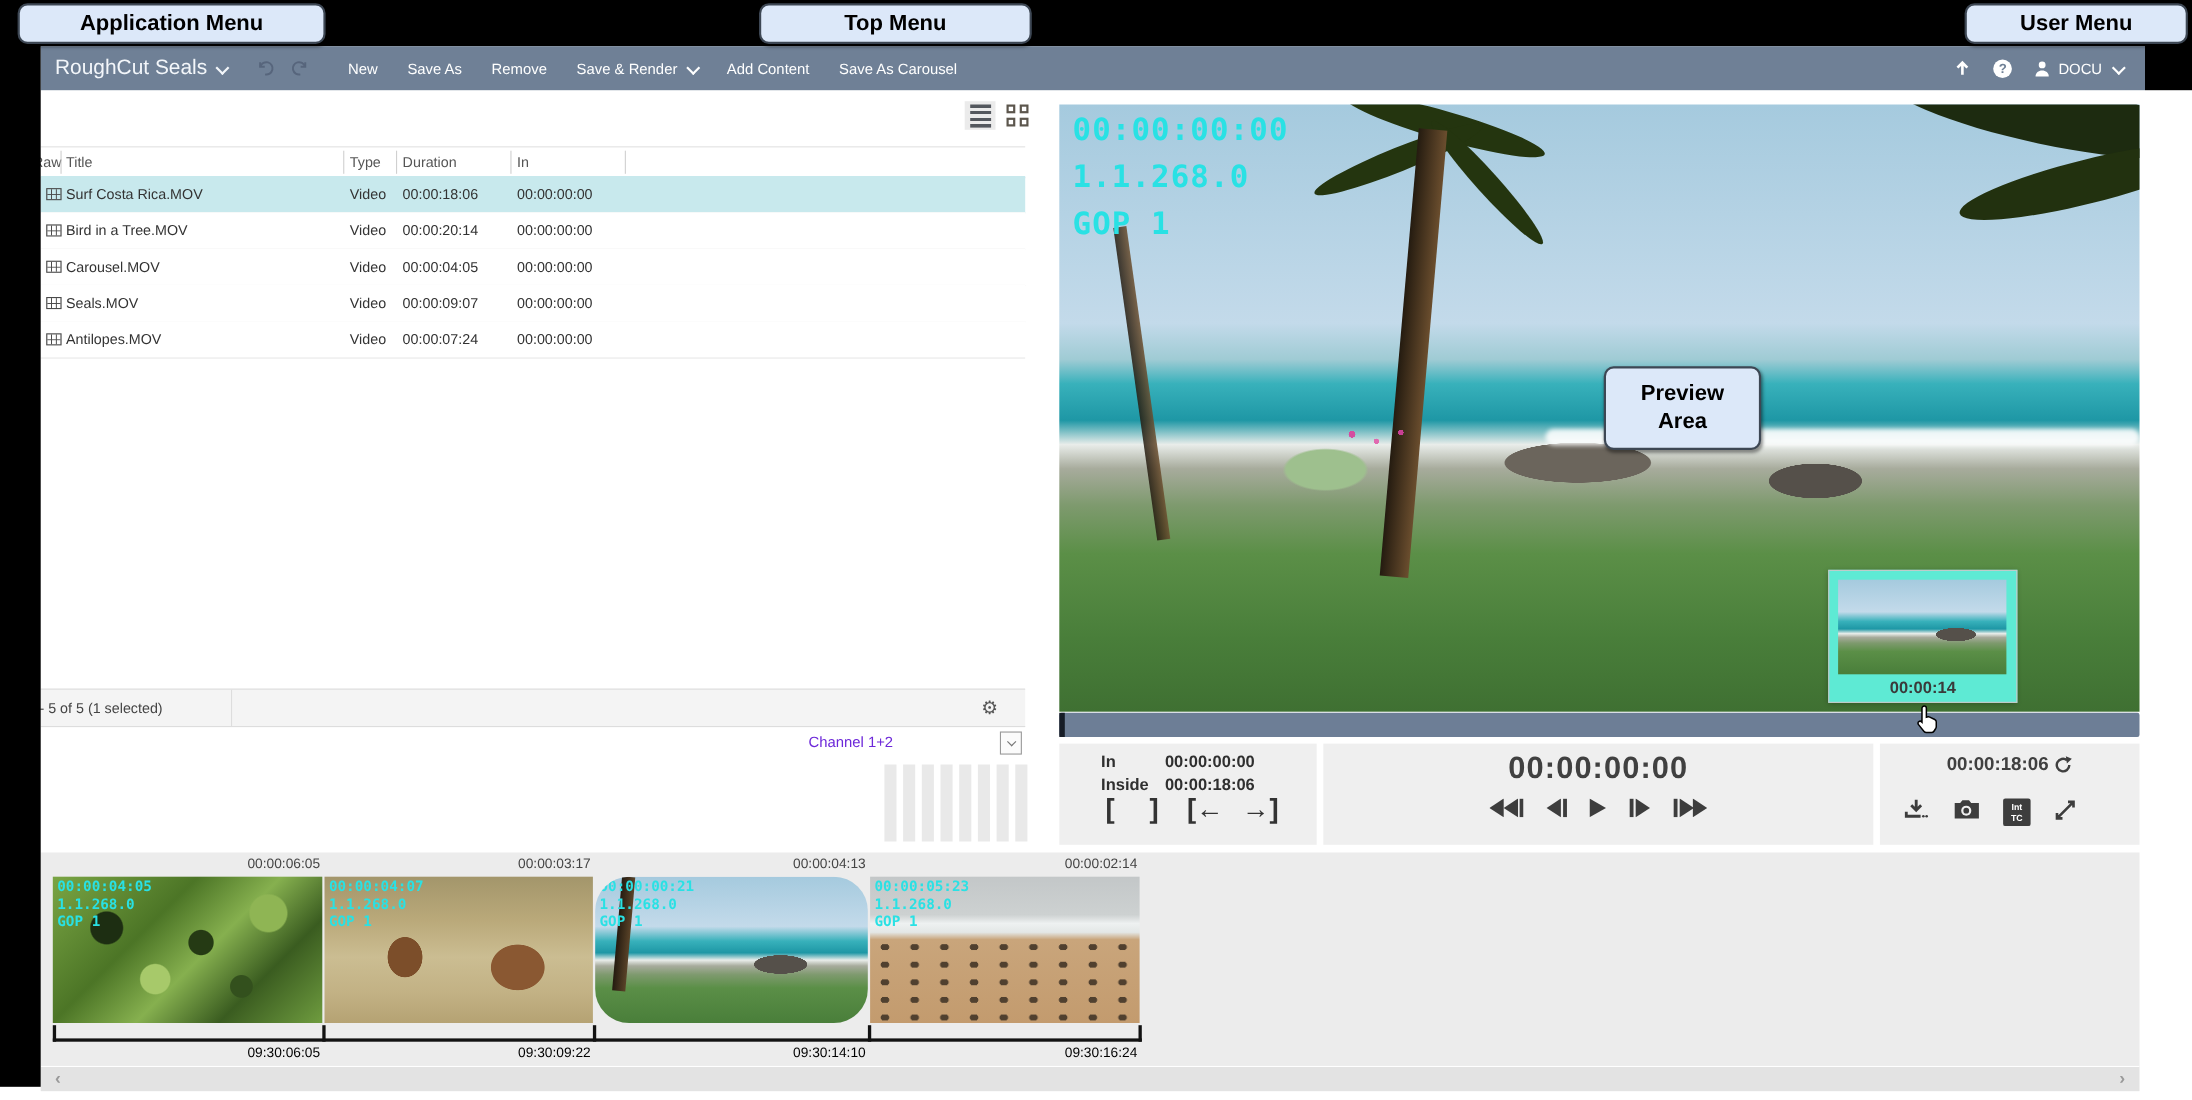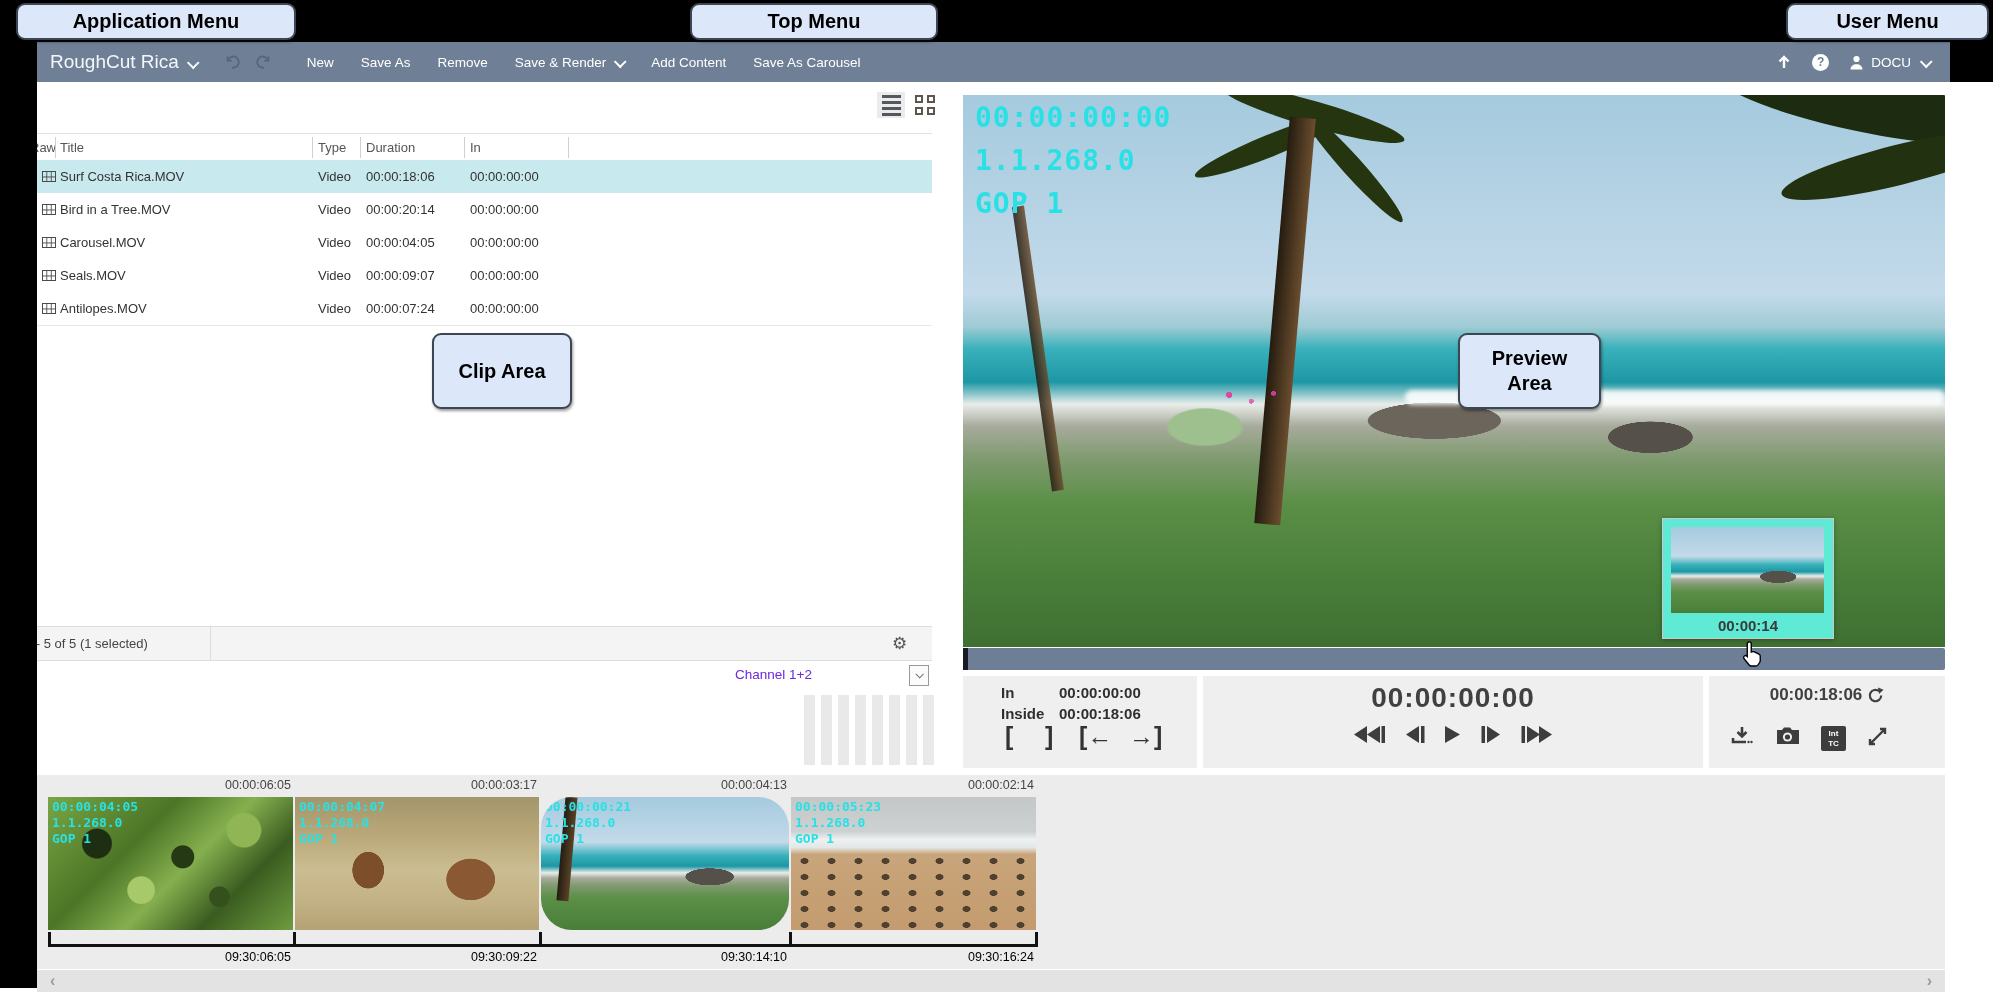--- a/index.html
+++ b/index.html
@@ -133,21 +133,21 @@
 </head>
 <body>
 
 <div id="app">
 
   <div class="abs topbar"></div>
   <div class="abs corner-block"></div>
 
   <div class="abs toolbar">
     <span class="tb-title">
-      <span>RoughCut Rica</span><span class="chev"></span>
+      <span>RoughCut Seals</span><span class="chev"></span>
     </span>
     <span class="tb-undo">
       <svg width="18" height="18" viewBox="0 0 18 18">
           <path d="M4.5 3.5v4.2h4.2" fill="none" stroke="currentColor" stroke-width="1.8"></path>
           <path d="M4.8 7.5A5.6 5.6 0 1 1 9 14.6" fill="none" stroke="currentColor" stroke-width="1.8"></path>
         </svg>
     </span>
     <span class="tb-redo">
       <svg width="18" height="18" viewBox="0 0 18 18">
           <path d="M13.5 3.5v4.2H9.3" fill="none" stroke="currentColor" stroke-width="1.8"></path>
@@ -429,20 +429,19 @@
   <div class="abs tl-scroll">
     <span class="scroll-ch" style="left:13px;">‹</span>
     <span class="scroll-ch" style="right:13px;">›</span>
   </div>
 
   <div class="abs left-strip"></div>
 
   <div class="abs callout" style="left:16px;top:3px;width:280px;height:37px;">Application Menu</div>
   <div class="abs callout" style="left:661px;top:3px;width:248px;height:37px;margin-left:29px;">Top Menu</div>
   <div class="abs callout" style="left:1786px;top:3px;width:203px;height:37px;">User Menu</div>
-  <div class="abs callout" style="left:432px;top:333px;width:140px;height:76px;padding:0 24px;">Clip Area</div>
   <div class="abs callout" style="left:1458px;top:333px;width:143px;height:76px;padding:0 18px;">Preview Area</div>
 
   <svg class="abs cursor" style="left:1740px;top:640px;" width="26" height="30" viewBox="0 0 20 24">
     <path d="M7 1.5c.9 0 1.6.7 1.6 1.6v6.5l1.2-.3c.4-.1.9 0 1.3.2l3.6 1.8c.7.3 1.1 1 1.1 1.8v3.2c0 .5-.1 1-.4 1.5l-1.3 2c-.4.6-1.1 1-1.8 1H8.6c-.7 0-1.3-.3-1.7-.8l-4-5c-.6-.7-.5-1.7.2-2.2.6-.4 1.4-.4 1.9.1l.4.4V3.1c0-.9.7-1.6 1.6-1.6z" fill="#fff" stroke="#000" stroke-width="1.1"></path>
   </svg>
 
 </div>
 
 </body></html>

